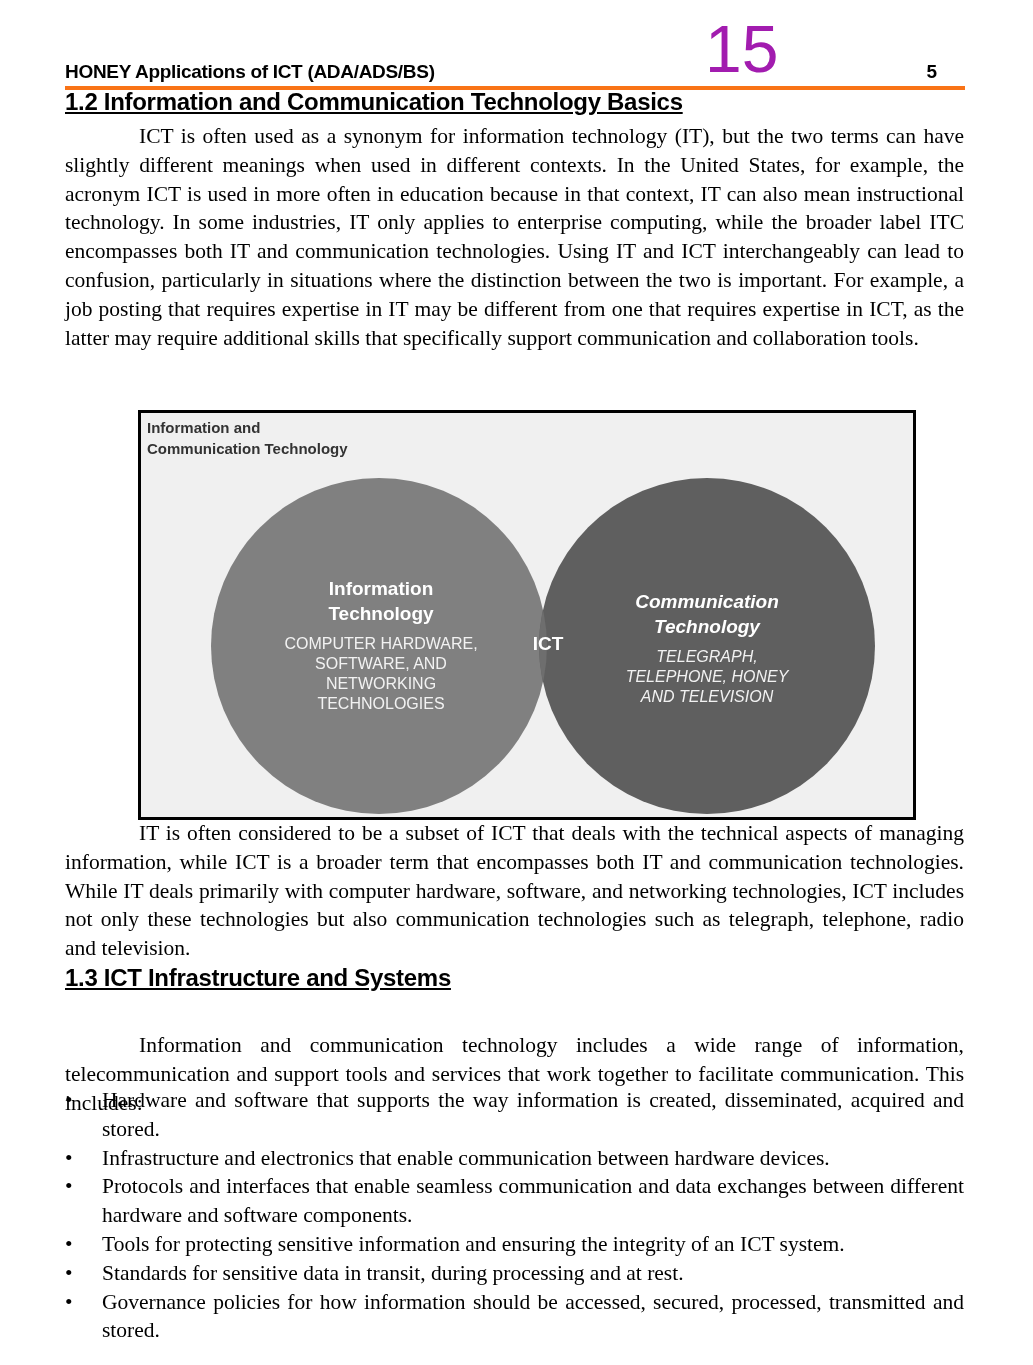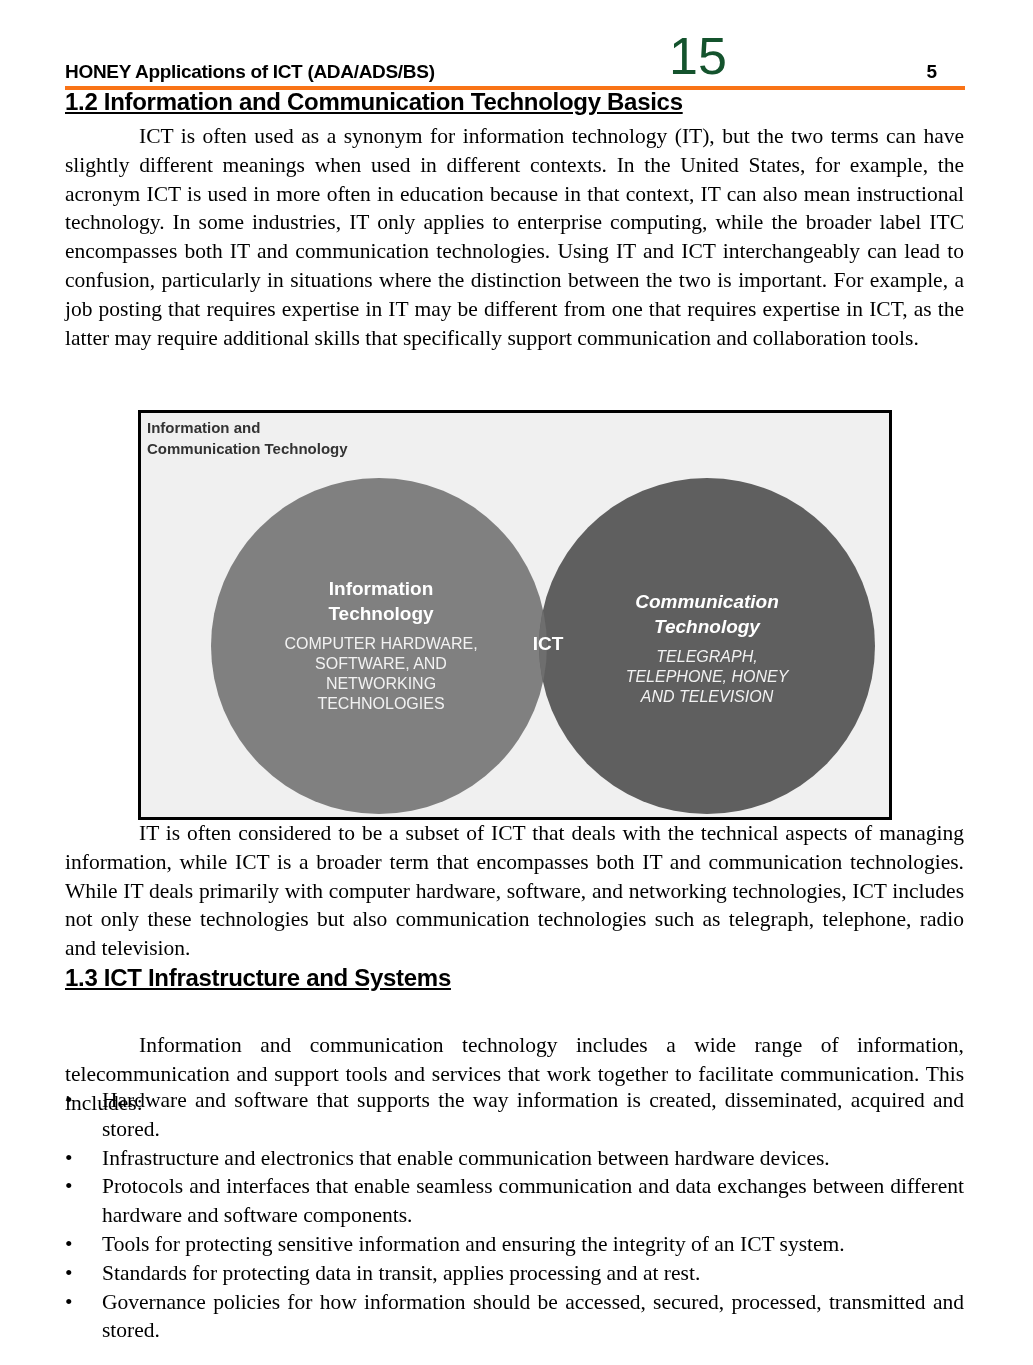--- a/index.html
+++ b/index.html
@@ -1,25 +1,25 @@
 <!DOCTYPE html>
 <html><head>
 <meta charset="utf-8">
 <style>
   html, body { margin: 0; padding: 0; background: #ffffff; }
   body { width: 1033px; height: 1365px; position: relative; overflow: hidden; }
   .page { position: absolute; left: 0; top: 0; width: 1033px; height: 1365px; }
   .header { position: absolute; left: 65px; top: 24px; width: 900px; height: 62px; border-bottom: 4px solid #f97316; }
   .header-title { position: absolute; left: 0; bottom: 3px; font-family: "Liberation Sans", sans-serif; font-weight: bold; font-size: 19px; color: #000; letter-spacing: -0.3px; }
-  .header-red { position: absolute; left: 604px; bottom: 4px; font-family: "Liberation Sans", sans-serif; font-size: 52px; color: #14532d; line-height: 1; }
+  .header-red { position: absolute; left: 640px; bottom: 4px; font-family: "Liberation Sans", sans-serif; font-size: 66px; color: #a21caf; line-height: 1; }
   .header-num { position: absolute; right: 28px; bottom: 3px; font-family: "Liberation Sans", sans-serif; font-weight: bold; font-size: 19px; color: #000; }
   .h2 { position: absolute; left: 65px; font-family: "Liberation Sans", sans-serif; font-weight: bold; font-size: 24px; text-decoration: underline; color: #000; letter-spacing: -0.3px; line-height: 28px; text-align: center; }
   .para { position: absolute; left: 65px; width: 899px; font-family: "Liberation Serif", serif; font-size: 21.5px; line-height: 28.8px; color: #000; text-align: justify; margin: 0; }
   .para .indent { display: inline-block; width: 74px; }
-  .figure { position: absolute; left: 138px; top: 410px; width: 748px; height: 404px; border: 3px solid #000; background: #f0f0f0; overflow: hidden; }
+  .figure { position: absolute; left: 138px; top: 410px; width: 748px; height: 404px; border: 3px solid #000; background: #f0f0f0; overflow: hidden; padding-left: 24px; }
   .fig-title { position: absolute; left: 6px; top: 4px; font-family: "Liberation Sans", sans-serif; font-weight: bold; font-size: 15px; line-height: 21px; color: #333; }
   .fig-svg { position: absolute; left: 0; top: 0; }
   .venn-text { position: absolute; text-align: center; font-family: "Liberation Sans", sans-serif; color: #fff; }
   .venn-head { font-weight: bold; font-size: 19px; line-height: 25px; }
   .venn-sub { font-size: 16px; line-height: 20px; margin-top: 8px; color: #f2f2f2; }
   .bullets { position: absolute; left: 65px; top: 1086px; width: 899px; margin: 0; padding: 0; list-style: none; }
   .bullets li { position: relative; padding-left: 37px; font-family: "Liberation Serif", serif; font-size: 21.5px; line-height: 28.8px; text-align: justify; color: #000; }
   .bullets li .dot { position: absolute; left: 0; top: 0; }
 </style>
 </head>
@@ -82,17 +82,17 @@
 
   <div class="h2" style="top:964px;">1.3 ICT Infrastructure and Systems</div>
 
   <p class="para" style="top:999px;margin-top:32px;"><span class="indent"></span><span>Information and communication technology includes a wide range of information, telecommunication and support tools and services that work together to facilitate communication. This includes:</span></p>
 
   <ul class="bullets">
     <li><span class="dot">•</span><span>Hardware and software that supports the way information is created, disseminated, acquired and stored.</span></li>
     <li><span class="dot">•</span><span>Infrastructure and electronics that enable communication between hardware devices.</span></li>
     <li><span class="dot">•</span><span>Protocols and interfaces that enable seamless communication and data exchanges between different hardware and software components.</span></li>
     <li><span class="dot">•</span><span>Tools for protecting sensitive information and ensuring the integrity of an ICT system.</span></li>
-    <li><span class="dot">•</span><span>Standards for protecting data in transit, applies processing and at rest.</span></li>
+    <li><span class="dot">•</span><span>Standards for sensitive data in transit, during processing and at rest.</span></li>
     <li><span class="dot">•</span><span>Governance policies for how information should be accessed, secured, processed, transmitted and stored.</span></li>
   </ul>
 
 </div>
 
 </body></html>

